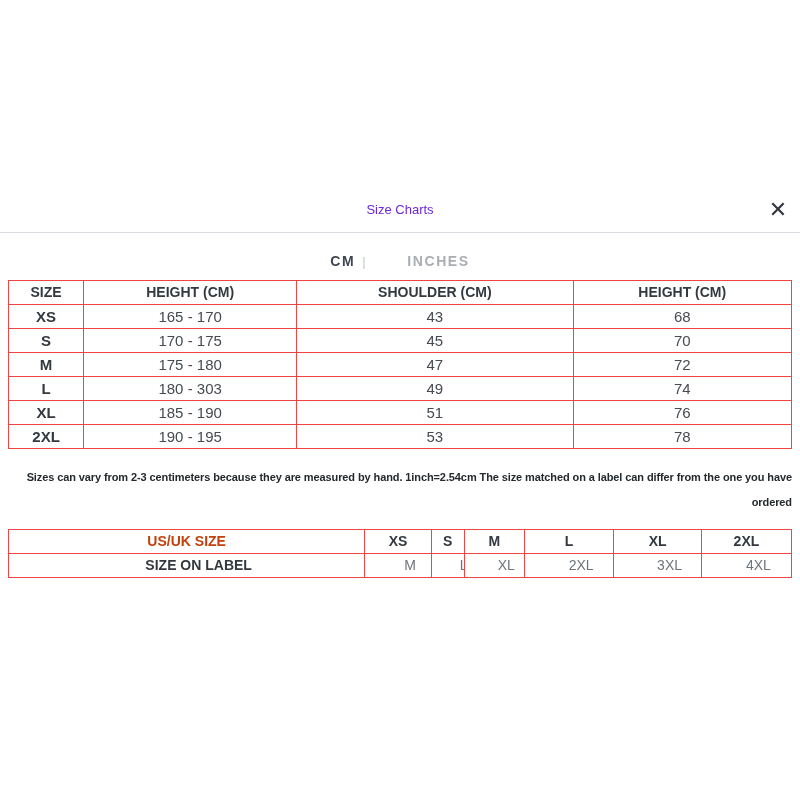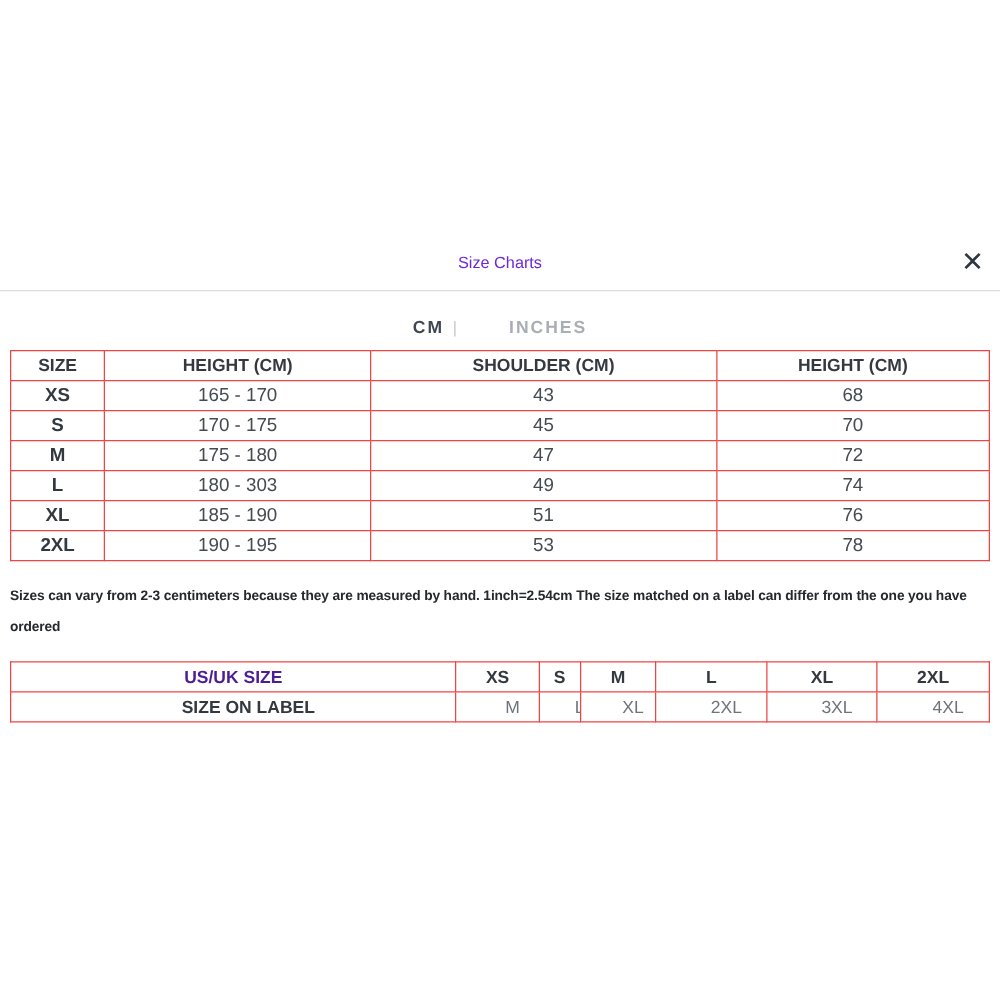--- a/index.html
+++ b/index.html
@@ -55,30 +55,30 @@
     padding: 2px 4px; line-height: 19px;
     font-size: 15px; color: #454b52;
     overflow: hidden; white-space: nowrap;
   }
   .size-table th { font-size: 14px; font-weight: 700; color: #33393f; }
   .size-table td.c-size { font-weight: 700; color: #33393f; font-size: 15px; }
 
   
   .note {
     width: 784px; margin: 16px auto 0 auto;
-    text-align: left; font-weight: 700;
+    text-align: right; font-weight: 700;
     font-size: 11px; line-height: 25px; color: #24292e;
     letter-spacing: -0.1px;
   }
 
   
   .label-table { margin-top: 14px; }
   .label-table td { font-size: 14px; }
   .label-table .r-head td { font-weight: 700; color: #33393f; }
-  .label-table td.c-label { font-weight: 700; color: #4c1d95; }
+  .label-table td.c-label { font-weight: 700; color: #c2410c; }
   .label-table .r-values td { color: #6e747b; padding-left: 28px; }
   .label-table .r-values td.c-label { color: #33393f; }
 </style>
 </head>
 <body>
 
 <div class="dialog">
 
   <div class="dialog-header">
     <div class="dialog-subtitle">Size Charts</div>

